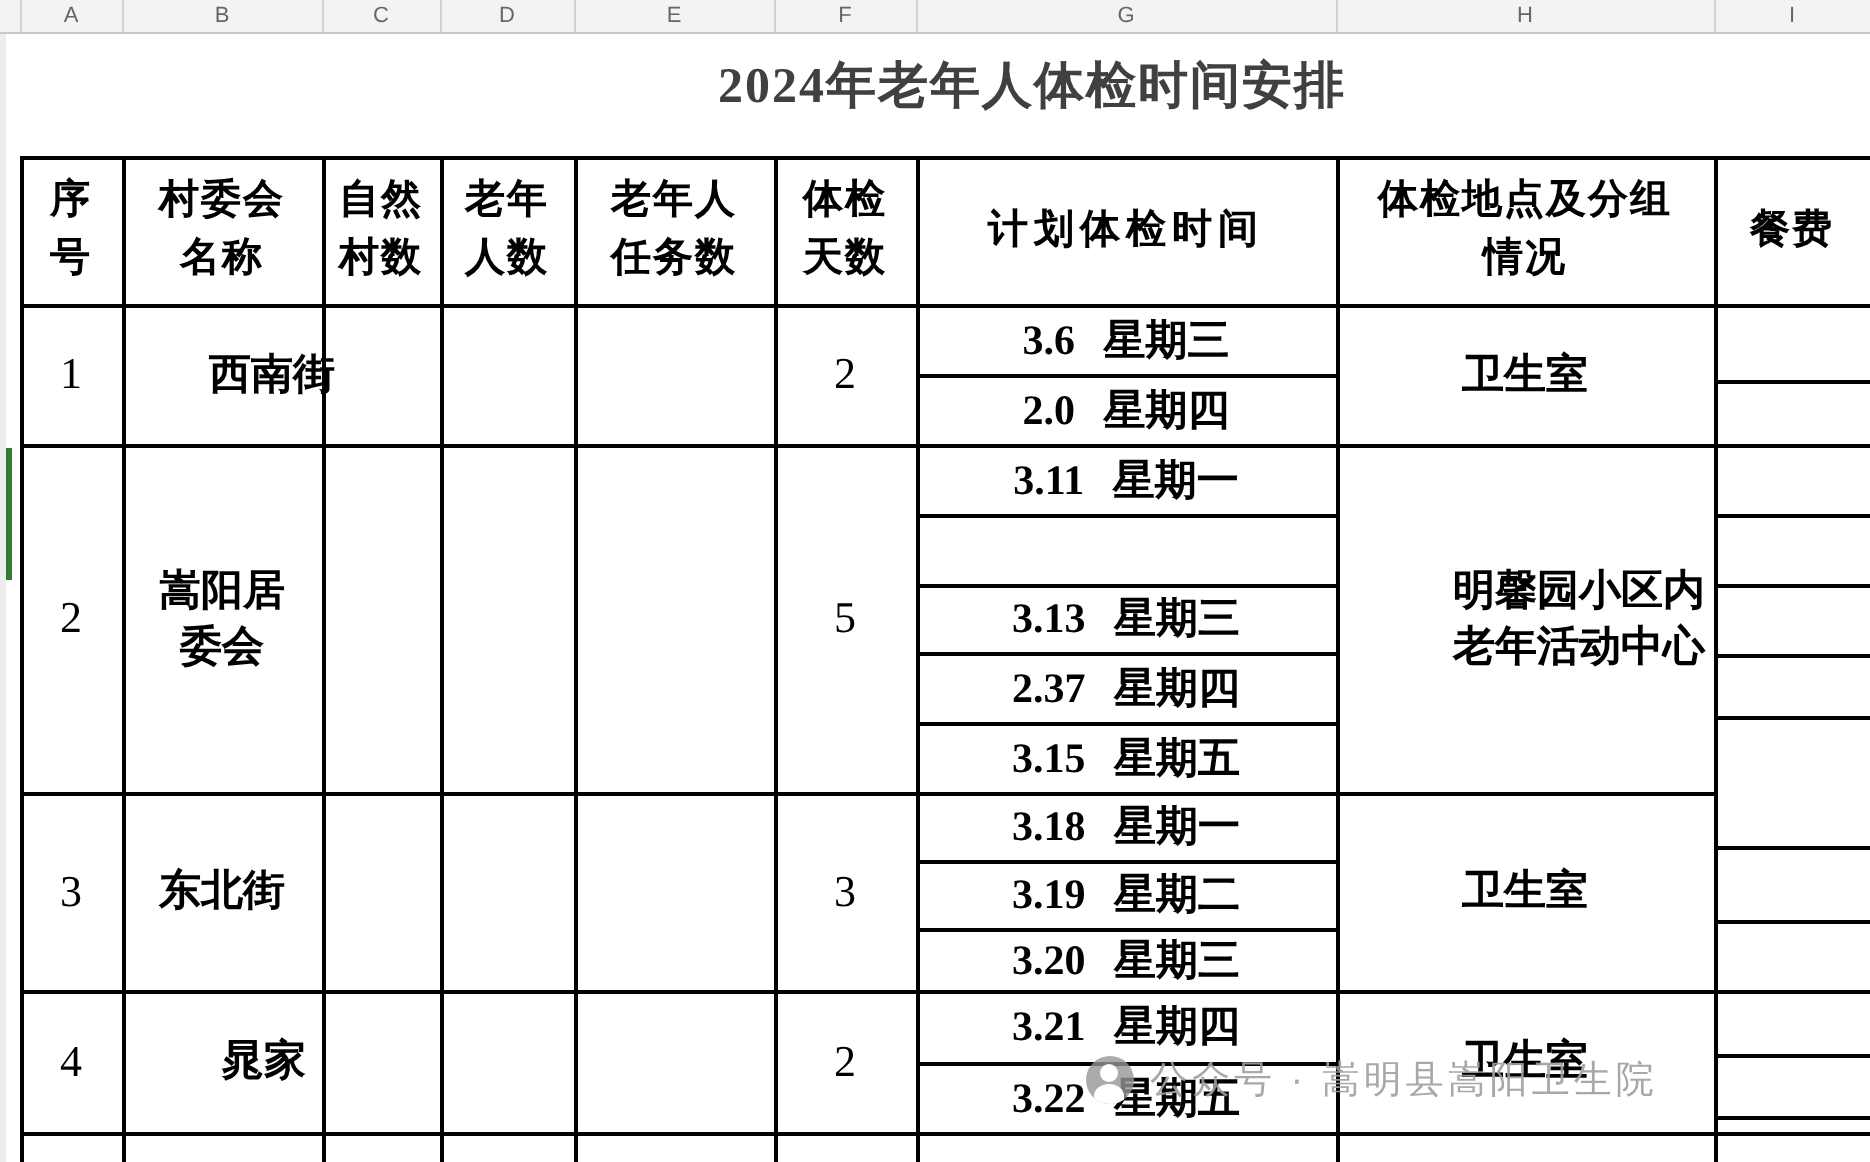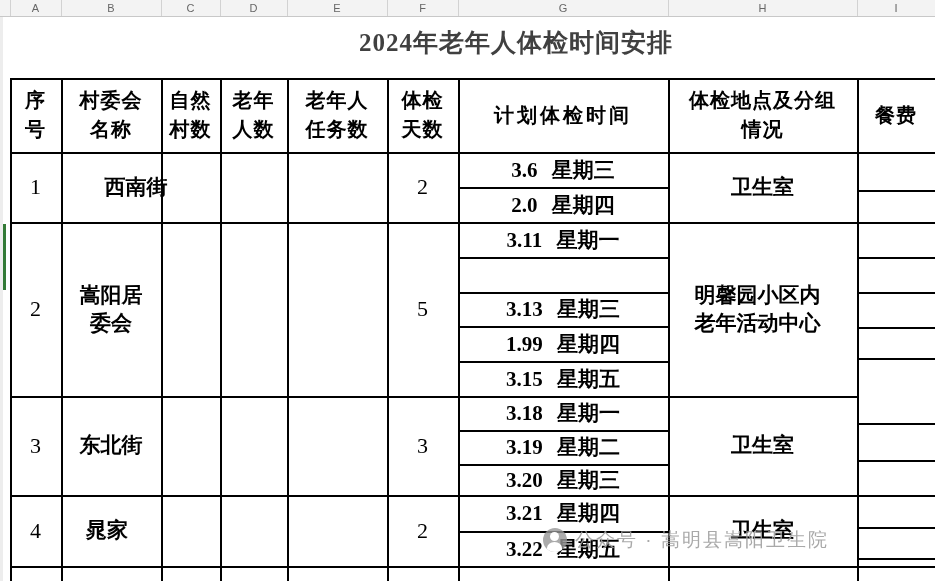--- a/index.html
+++ b/index.html
@@ -123,38 +123,38 @@
 
   <div class="cell num" style="left:10px;width:51px;top:222px;height:174px;">2</div>
   <div class="cell cn" style="left:61px;width:100px;top:222px;height:174px;">嵩阳居
 委会</div>
   <div class="cell" style="left:161px;width:59px;top:222px;height:174px;"></div>
   <div class="cell" style="left:220px;width:67px;top:222px;height:174px;"></div>
   <div class="cell" style="left:287px;width:100px;top:222px;height:174px;"></div>
   <div class="cell num" style="left:387px;width:71px;top:222px;height:174px;">5</div>
   <div class="cell date" style="left:458px;width:210px;top:222px;height:35px;">3.11 星期一</div>
   <div class="cell date" style="left:458px;width:210px;top:292px;height:34px;">3.13 星期三</div>
-  <div class="cell date" style="left:458px;width:210px;top:326px;height:35px;">1.99 星期四</div>
+  <div class="cell date" style="left:458px;width:210px;top:326px;height:35px;">2.37 星期四</div>
   <div class="cell date" style="left:458px;width:210px;top:361px;height:35px;">3.15 星期五</div>
-  <div class="cell cn" style="left:668px;width:179px;top:222px;height:174px;">明馨园小区内
+  <div class="cell cn" style="left:668px;width:179px;top:222px;height:174px;padding-left:32px;">明馨园小区内
 老年活动中心</div>
 
   <div class="cell num" style="left:10px;width:51px;top:396px;height:99px;">3</div>
   <div class="cell cn" style="left:61px;width:100px;top:396px;height:99px;">东北街</div>
   <div class="cell" style="left:161px;width:59px;top:396px;height:99px;"></div>
   <div class="cell" style="left:220px;width:67px;top:396px;height:99px;"></div>
   <div class="cell" style="left:287px;width:100px;top:396px;height:99px;"></div>
   <div class="cell num" style="left:387px;width:71px;top:396px;height:99px;">3</div>
   <div class="cell date" style="left:458px;width:210px;top:396px;height:34px;">3.18 星期一</div>
   <div class="cell date" style="left:458px;width:210px;top:430px;height:34px;">3.19 星期二</div>
   <div class="cell date" style="left:458px;width:210px;top:464px;height:31px;">3.20 星期三</div>
   <div class="cell cn" style="left:668px;width:189px;top:396px;height:99px;">卫生室</div>
 
   <div class="cell num" style="left:10px;width:51px;top:495px;height:71px;">4</div>
-  <div class="cell cn" style="left:61px;width:92px;top:495px;height:71px;">晁家</div>
+  <div class="cell cn" style="left:61px;width:92px;top:495px;height:71px;padding-left:25px;">晁家</div>
   <div class="cell" style="left:161px;width:59px;top:495px;height:71px;"></div>
   <div class="cell" style="left:220px;width:67px;top:495px;height:71px;"></div>
   <div class="cell" style="left:287px;width:100px;top:495px;height:71px;"></div>
   <div class="cell num" style="left:387px;width:71px;top:495px;height:71px;">2</div>
   <div class="cell date" style="left:458px;width:210px;top:495px;height:36px;">3.21 星期四</div>
   <div class="cell date" style="left:458px;width:210px;top:531px;height:35px;">3.22 星期五</div>
   <div class="cell cn" style="left:668px;width:189px;top:495px;height:71px;">卫生室</div>
 
   <div class="cell" style="left:857px;width:78px;top:152px;height:38px;"></div>
   <div class="cell" style="left:857px;width:78px;top:190px;height:32px;"></div>

